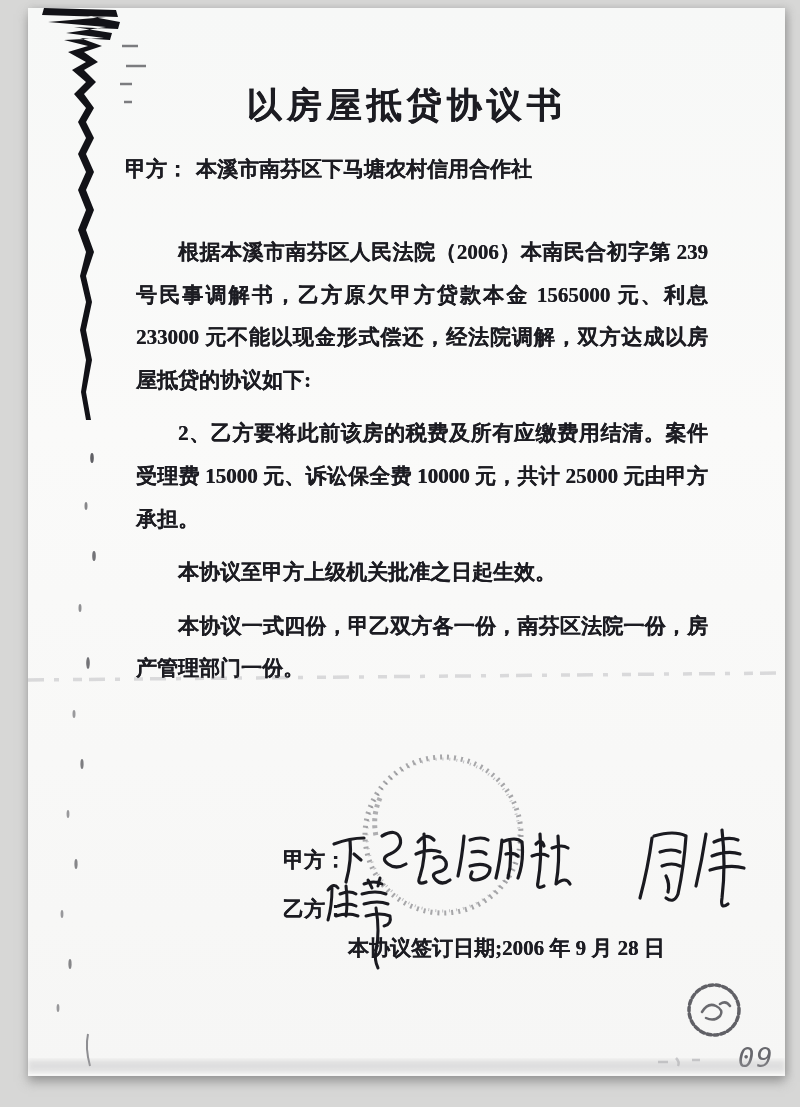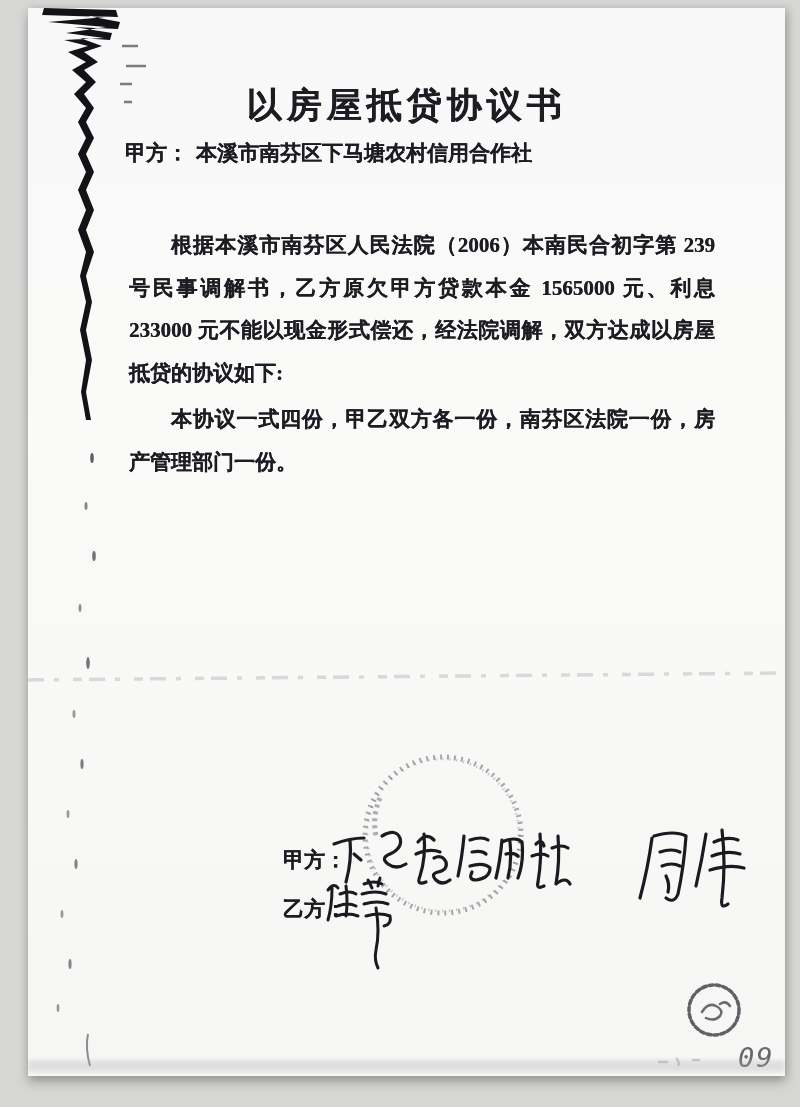--- a/index.html
+++ b/index.html
@@ -19,29 +19,29 @@
   }
   .title{
     position:absolute;top:74px;left:0;width:100%;margin:0;
     text-align:center;font-size:35px;font-weight:700;letter-spacing:5px;
     text-shadow:.4px 0 0 #1c1c22;
   }
   .party-line{
     position:absolute;left:97px;font-size:21px;font-weight:700;
     text-shadow:.3px 0 0 #1c1c22;white-space:nowrap;
   }
-  .party-a{top:131px;}
+  .party-a{top:147px;}
   .party-b{top:169px;}
   .plabel{margin-right:8px;}
   .body-text{
     position:absolute;left:97px;top:212px;width:594px;
     font-size:21px;line-height:42.6px;font-weight:600;
     text-align:justify;text-shadow:.3px 0 0 #1c1c22;
   }
-  .body-text p{margin:4px;text-indent:2em;}
+  .body-text p{margin:11px;text-indent:2em;}
   .sig-label{
     position:absolute;font-size:21px;font-weight:700;
     text-shadow:.3px 0 0 #1c1c22;
   }
   .sig-a{left:255px;top:838px;}
   .sig-b{left:255px;top:887px;}
   .date-line{
     position:absolute;left:320px;top:926px;font-size:21px;font-weight:700;
     text-shadow:.3px 0 0 #1c1c22;white-space:nowrap;
   }
@@ -59,25 +59,28 @@
   <div class="page">
 
     <h1 class="title">以房屋抵贷协议书</h1>
 
     <div class="party-line party-a">
       <span class="plabel">甲方：</span><span>本溪市南芬区下马塘农村信用合作社</span>
     </div>
 
     <div class="body-text">
       <p>根据本溪市南芬区人民法院（2006）本南民合初字第 239 号民事调解书，乙方原欠甲方贷款本金 1565000 元、利息 233000 元不能以现金形式偿还，经法院调解，双方达成以房屋抵贷的协议如下:</p>
+      <p>2、乙方要将此前该房的税费及所有应缴费用结清。案件受理费 15000 元、诉讼保全费 10000 元，共计 25000 元由甲方承担。</p>
+      <p>本协议至甲方上级机关批准之日起生效。</p>
       <p>本协议一式四份，甲乙双方各一份，南芬区法院一份，房产管理部门一份。</p>
     </div>
 
     <div class="sig-label sig-a">甲方：</div>
     <div class="sig-label sig-b">乙方：</div>
+    <div class="date-line">本协议签订日期;2006 年 9 月 28 日</div>
     <div class="page-number">09</div>
 
     <svg class="overlay" viewBox="0 0 757 1068" xmlns="http://www.w3.org/2000/svg">
       <defs>
         <filter id="blur2">
             <feGaussianBlur stdDeviation="2.5"></feGaussianBlur>
           </filter>
       </defs>
 
       <g>

